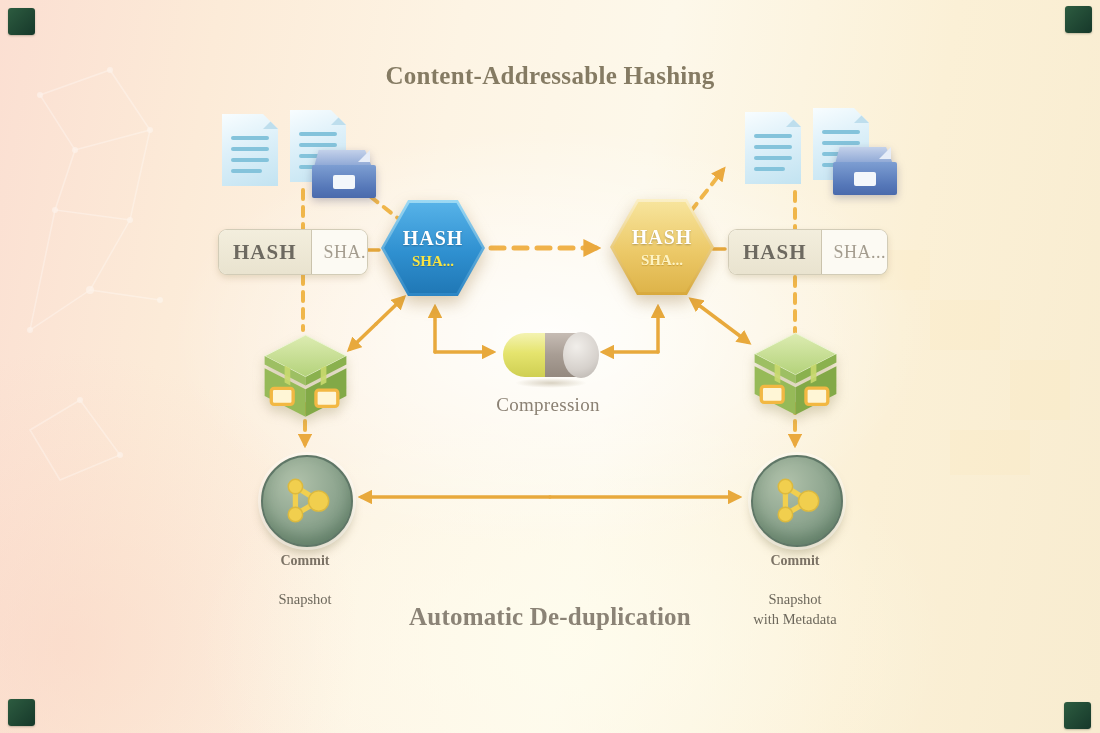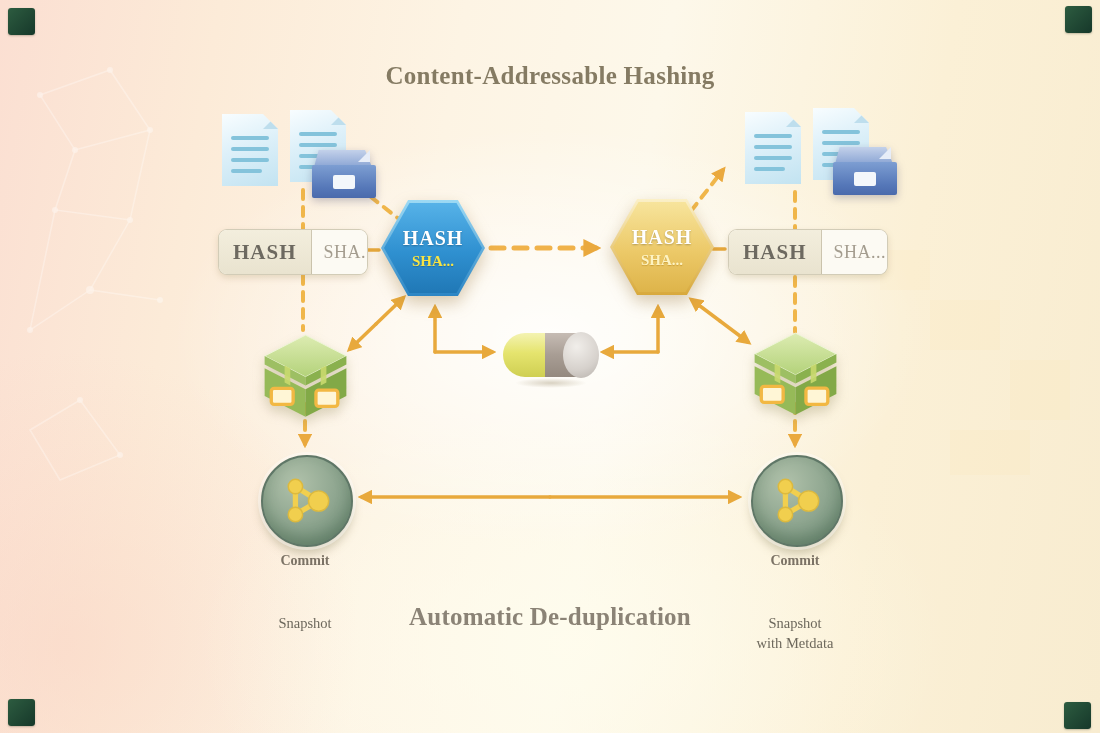--- a/index.html
+++ b/index.html
@@ -70,21 +70,21 @@
   .comp-label{position:absolute;left:448px;top:394px;width:200px;text-align:center;font-size:19px;
     color:#8b8173;letter-spacing:.3px;}
   
   .cube{position:absolute;width:95px;height:90px;filter:drop-shadow(0 6px 6px rgba(140,130,80,.3));}
   
   .commit{position:absolute;width:88px;height:88px;border-radius:50%;
     background:radial-gradient(circle at 38% 30%,#b0c1aa,#8ba38d 55%,#74907b 82%,#697f6f);
     border:2px solid #5f7767;box-shadow:0 0 0 3px rgba(255,255,255,.4),0 7px 10px rgba(130,120,80,.35),
       inset 0 -8px 14px rgba(40,70,45,.25);display:flex;align-items:center;justify-content:center;}
   .commit-label{position:absolute;width:160px;text-align:center;font-size:14px;font-weight:bold;color:#7b7265;}
-  .commit-sub{position:absolute;width:170px;text-align:center;font-size:14.5px;line-height:1.35;color:#6d685c;margin-top:24px;}
+  .commit-sub{position:absolute;width:170px;text-align:center;font-size:14.5px;line-height:1.35;color:#6d685c;}
   .commit-sub span{display:block;}
 </style>
 </head>
 <body>
 
 <div class="stage">
 
   <svg class="decor" width="1100" height="733" style="opacity:.5">
     <g stroke="#ffffff" stroke-width="1.5" fill="none" opacity=".6">
       <path d="M40,95 L110,70 L150,130 L75,150 Z M75,150 L55,210 L130,220 L150,130 M55,210 L30,330 L90,290 L130,220 M90,290 L160,300"></path>
@@ -254,20 +254,21 @@
     <polygon points="66,39 72,36 72,54 66,57" fill="#c9d96e" opacity=".9"></polygon>
     <rect x="14" y="60" width="23" height="17" rx="3" fill="#fff6d6" stroke="#f2b843" stroke-width="3.5"></rect>
     <rect x="61" y="62" width="23" height="17" rx="3" fill="#fff6d6" stroke="#f2b843" stroke-width="3.5"></rect>
   </svg>
 
   <div class="capsule">
     <div class="half-y"></div>
       <div class="half-g"></div>
       <div class="cap"></div>
   </div>
+  <div class="comp-label">Compression</div>
 
   <div class="commit" style="left:261px;top:455px;">
     <svg width="54" height="54" viewBox="0 0 56 56">
       <g stroke="#f1cf4e" stroke-width="5.5" stroke-linecap="round">
         <line x1="16" y1="13" x2="16" y2="42"></line>
         <line x1="16" y1="13" x2="40" y2="28"></line>
         <line x1="16" y1="42" x2="40" y2="28"></line>
       </g>
       <circle cx="16" cy="13" r="7.5" fill="#f1cf4e" stroke="#dcb93e" stroke-width="1.5"></circle>
       <circle cx="16" cy="42" r="7.5" fill="#f1cf4e" stroke="#dcb93e" stroke-width="1.5"></circle>
@@ -287,18 +288,18 @@
         <line x1="16" y1="42" x2="40" y2="28"></line>
       </g>
       <circle cx="16" cy="13" r="7.5" fill="#f1cf4e" stroke="#dcb93e" stroke-width="1.5"></circle>
       <circle cx="16" cy="42" r="7.5" fill="#f1cf4e" stroke="#dcb93e" stroke-width="1.5"></circle>
       <circle cx="40" cy="28" r="10.5" fill="#f1cf4e" stroke="#dcb93e" stroke-width="1.5"></circle>
     </svg>
   </div>
   <div class="commit-label" style="left:715px;top:553px;">Commit</div>
   <div class="commit-sub" style="left:710px;top:590px;">
     <span>Snapshot</span>
-    <span>with Metdata</span>
+    <span>with Metadata</span>
   </div>
 
   <div class="caption">Automatic De-duplication</div>
 
 </div>
 
 </body></html>

